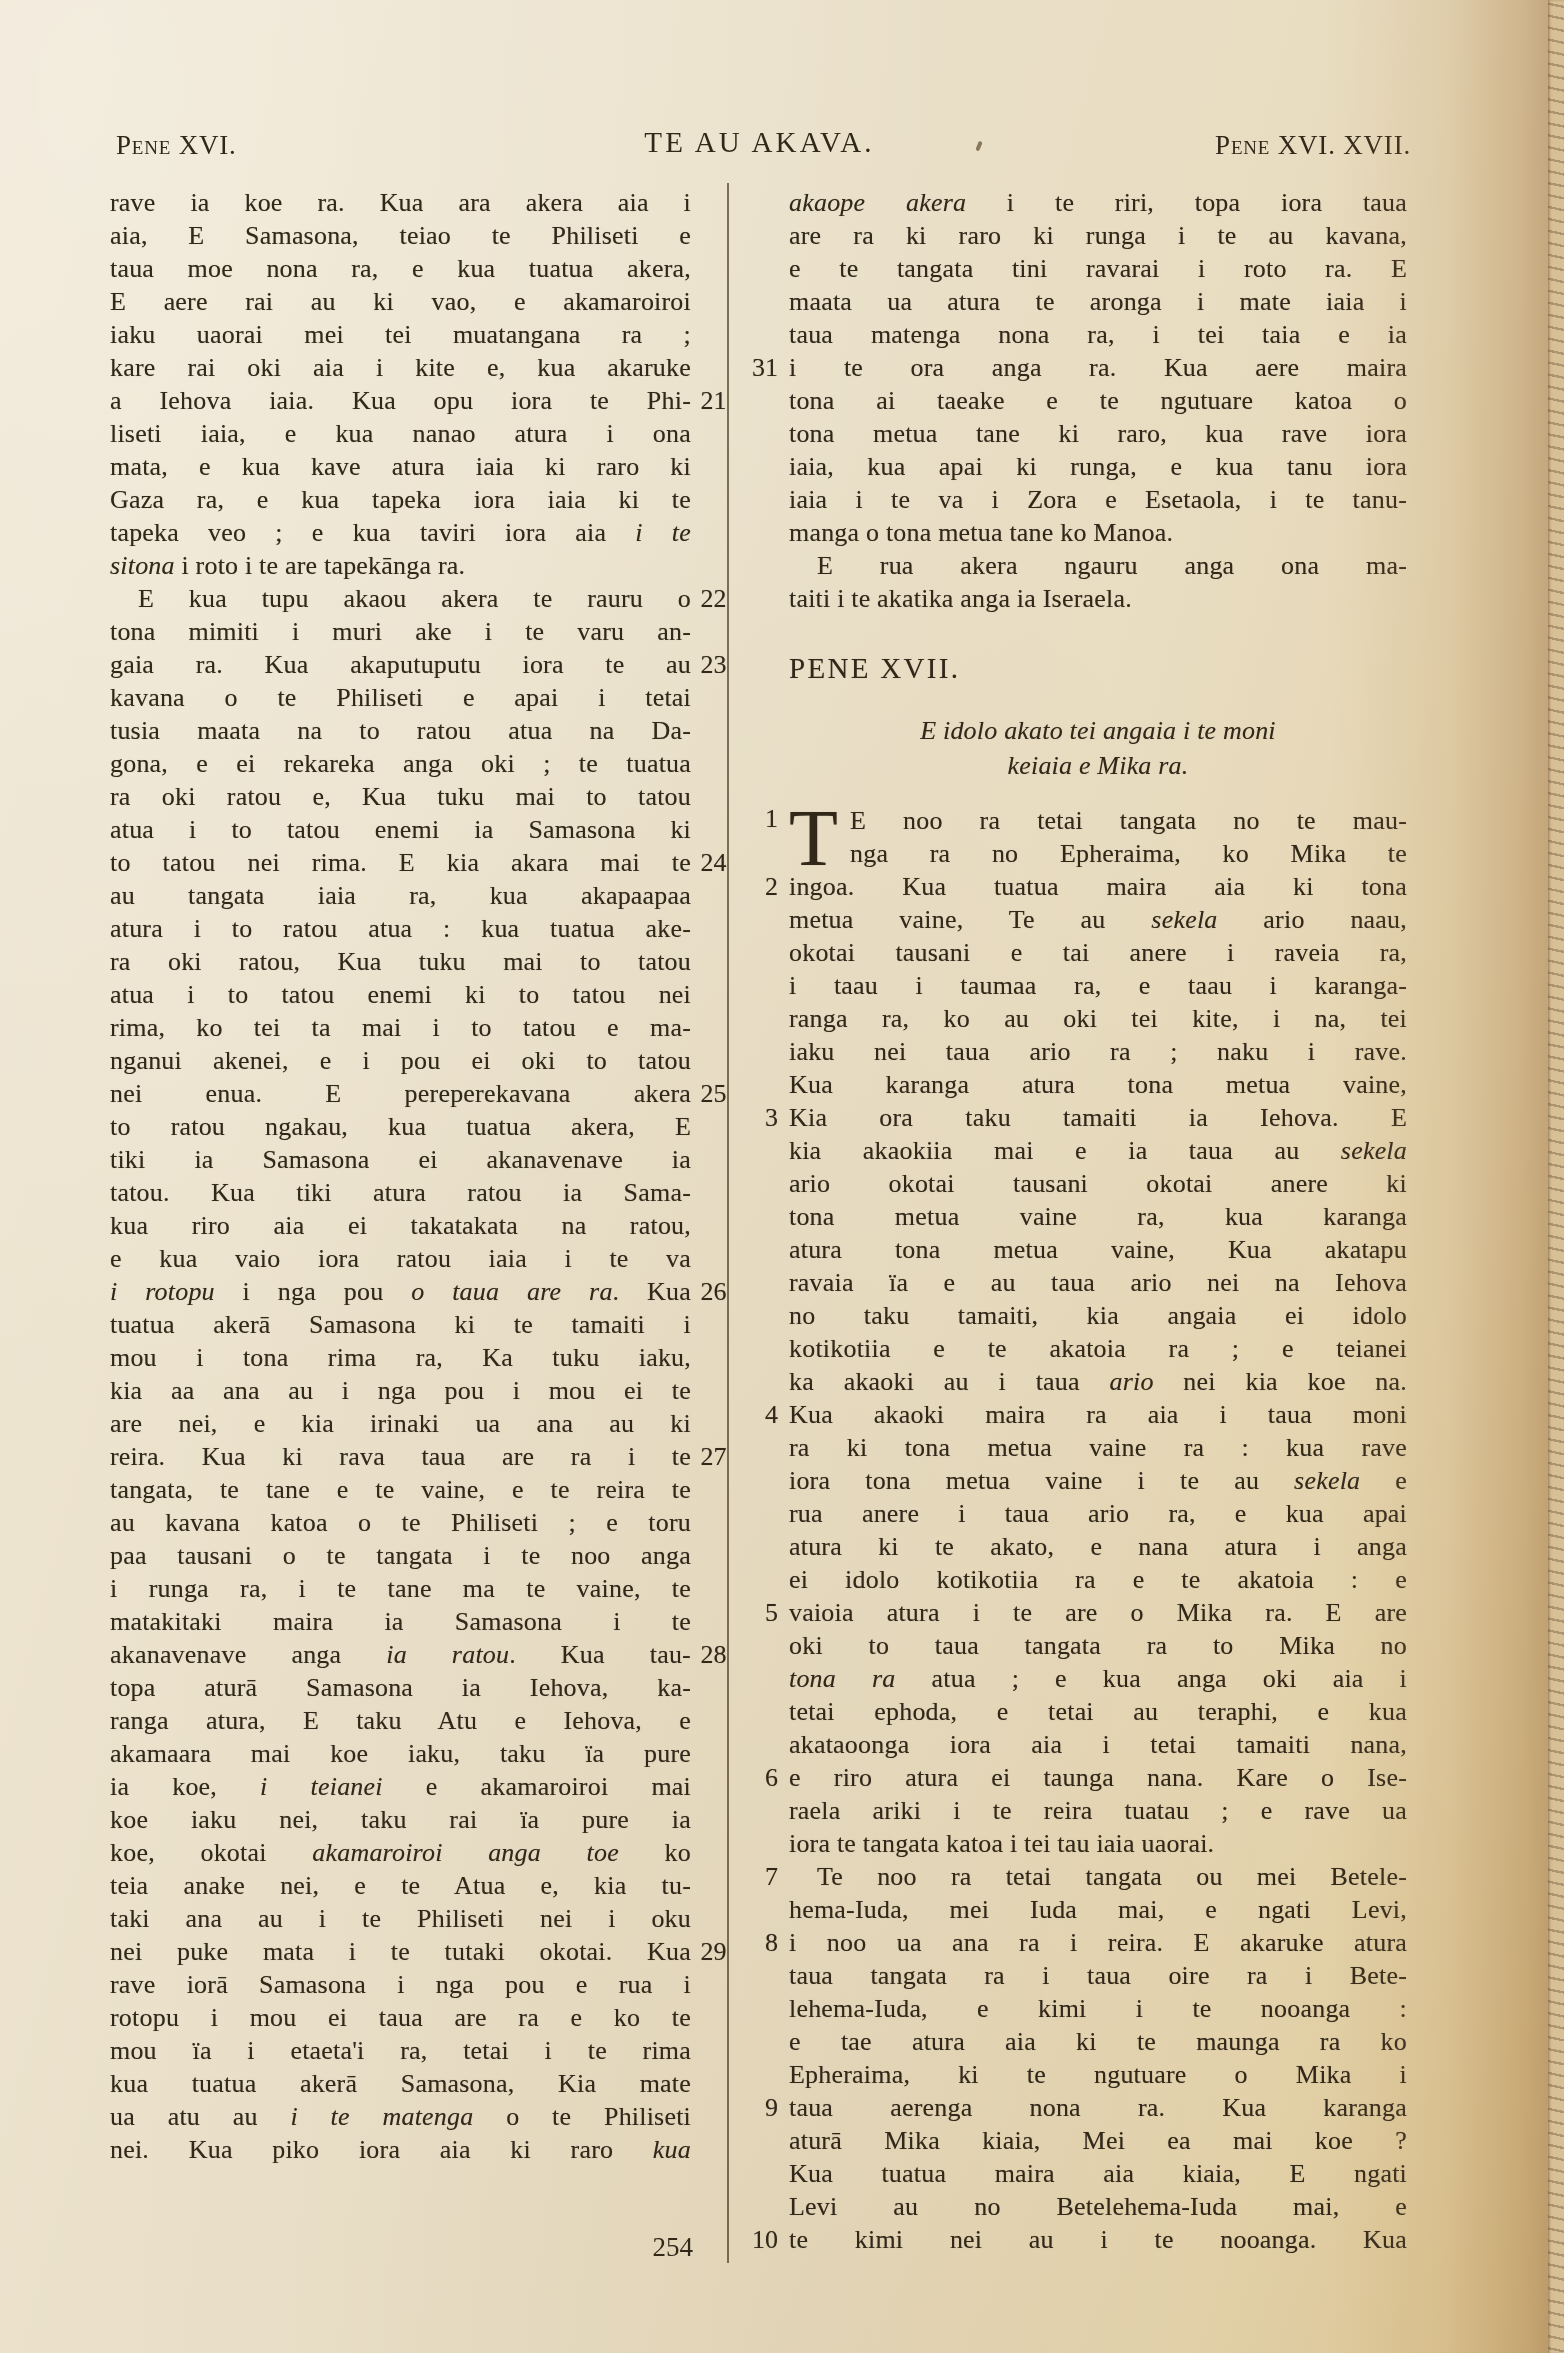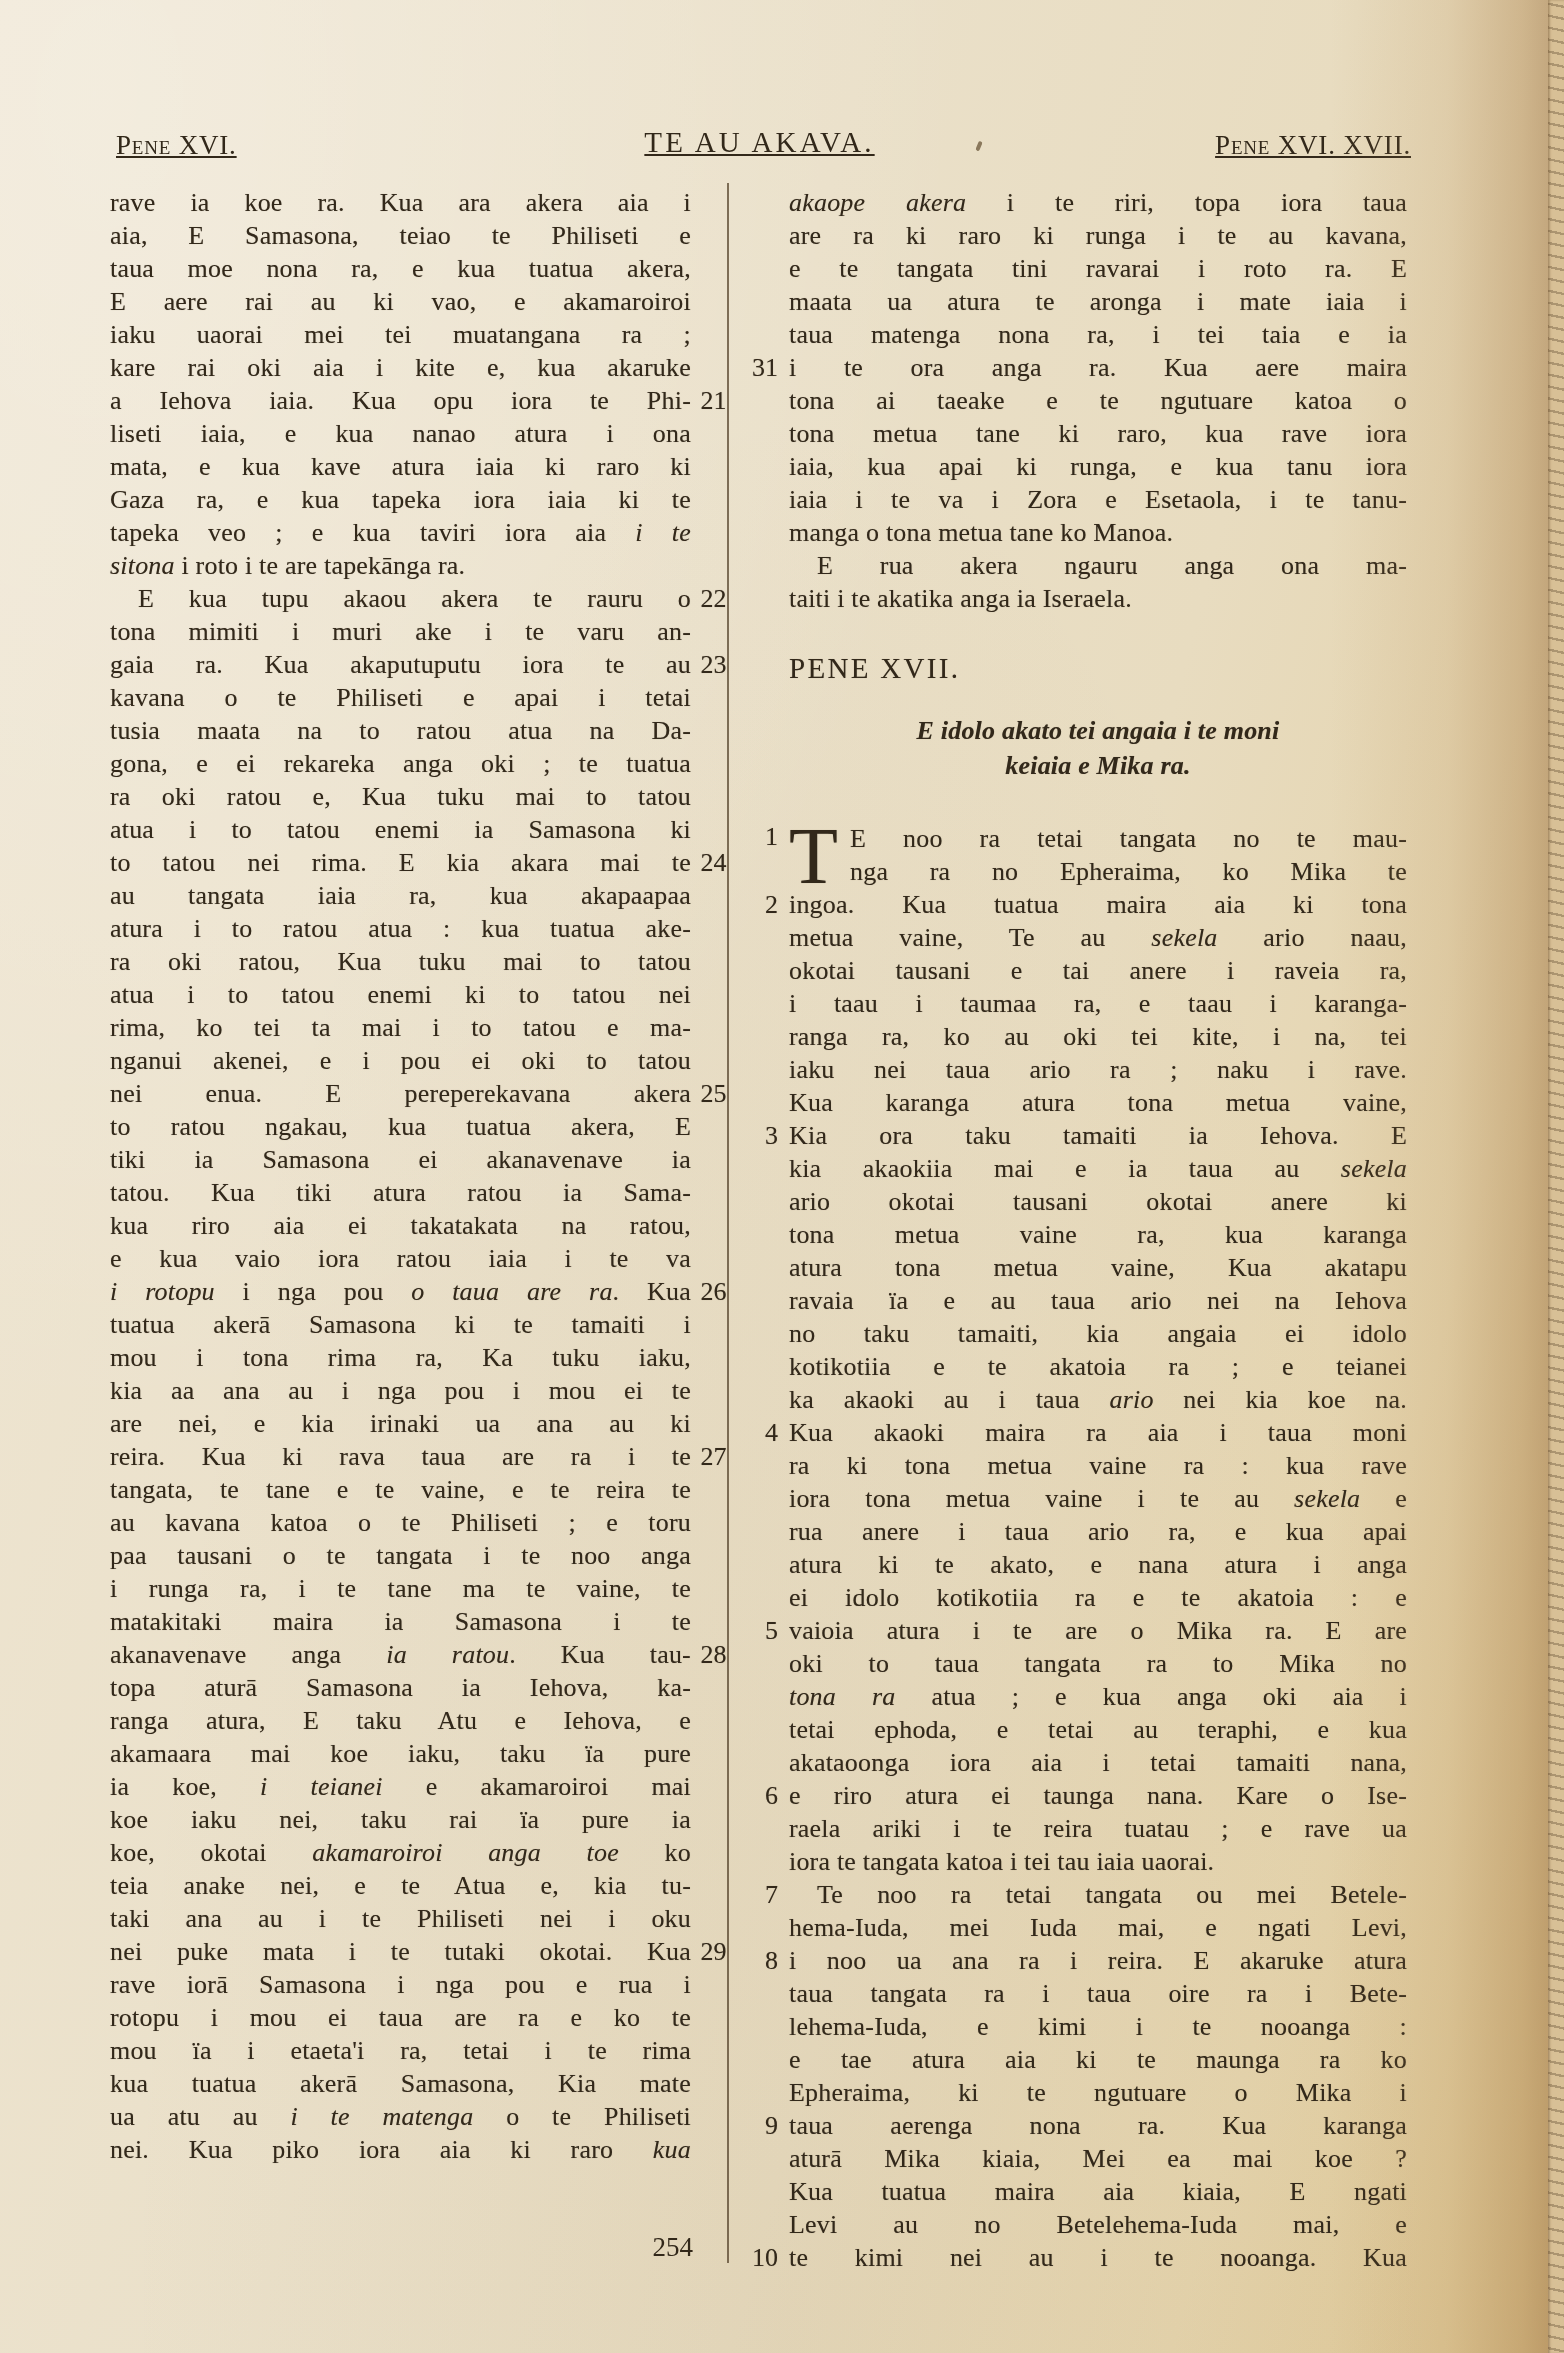--- a/index.html
+++ b/index.html
@@ -7,42 +7,42 @@
     position:relative;width:1565px;height:2354px;overflow:hidden;
     background:linear-gradient(105deg,#efe6d3 0%,#eae0c9 40%,#e8dcc0 62%,#e4d3ac 82%,#dcc593 96%,#d8bf8b 100%);
     font-family:"Liberation Serif","DejaVu Serif",serif;
     color:#32281a;
   }
   .page::before{
     content:"";position:absolute;inset:0;pointer-events:none;
     background:radial-gradient(ellipse at 6% 4%, rgba(255,255,255,.28), transparent 42%),
                radial-gradient(ellipse at 50% 100%, rgba(120,90,50,.06), transparent 60%);
   }
-  .hdr{position:absolute;font-size:27px;line-height:31px;letter-spacing:0.8px;text-decoration:underline;}
+  .hdr{position:absolute;font-size:27px;line-height:31px;letter-spacing:0.8px;}
   .h-left{left:116px;top:130px;font-variant:small-caps;}
   .h-center{left:110px;top:127px;width:1299px;text-align:center;font-size:29px;letter-spacing:3.1px;}
   .h-right{left:110px;top:130px;width:1301px;text-align:right;font-variant:small-caps;}
   .speck{position:absolute;left:977px;top:141px;width:3.9px;height:10.2px;background:#6a5638;border-radius:2.3px;transform:rotate(22deg);opacity:.75;}
 
   .col{position:absolute;top:186px;font-size:26px;letter-spacing:0.2px;
        text-shadow:0 0 0.8px rgba(50,40,26,.35);}
   .col-left{left:110px;width:581px;}
   .col-right{left:789px;width:618px;}
   .divider{position:absolute;left:727px;top:183px;width:1.6px;height:2080px;background:rgba(82,64,40,.72);}
 
   .line{position:relative;height:33px;line-height:33px;text-align:justify;text-align-last:justify;}
   .line.last{text-align-last:left;}
   .line.indent{padding-left:28px;}
   .lt{display:inline;}
   .vnum{position:absolute;top:0;font-style:normal;letter-spacing:0;}
   .col-left .vnum{left:calc(100% + 9.4px);}
   .col-right .vnum{right:calc(100% + 11px);}
 
   .ch{font-size:29px;letter-spacing:2.3px;line-height:34px;margin:36px 0 28px;}
-  .cs{font-style:italic;text-align:center;font-size:26px;line-height:35px;margin-bottom:39px;font-weight:bold;}
+  .cs{font-style:italic;text-align:center;font-size:26px;line-height:35px;margin-bottom:21px;}
 
   .dc{position:relative;}
   .dc .cap{position:absolute;left:0;top:1.6px;font-size:80px;line-height:64px;}
   .dc .vnum{position:absolute;right:calc(100% + 11px);top:0;}
   .dc .dc-lines{margin-left:61px;}
 
   .pageno{position:absolute;left:110px;top:2232px;width:583px;text-align:right;font-size:27px;}
 
   .edge-shade{position:absolute;right:0;top:0;width:235px;height:100%;pointer-events:none;
     background:linear-gradient(to right, rgba(186,146,92,0) 0%, rgba(186,146,92,.18) 50%, rgba(168,124,70,.38) 82%, rgba(148,104,56,.5) 100%);}

